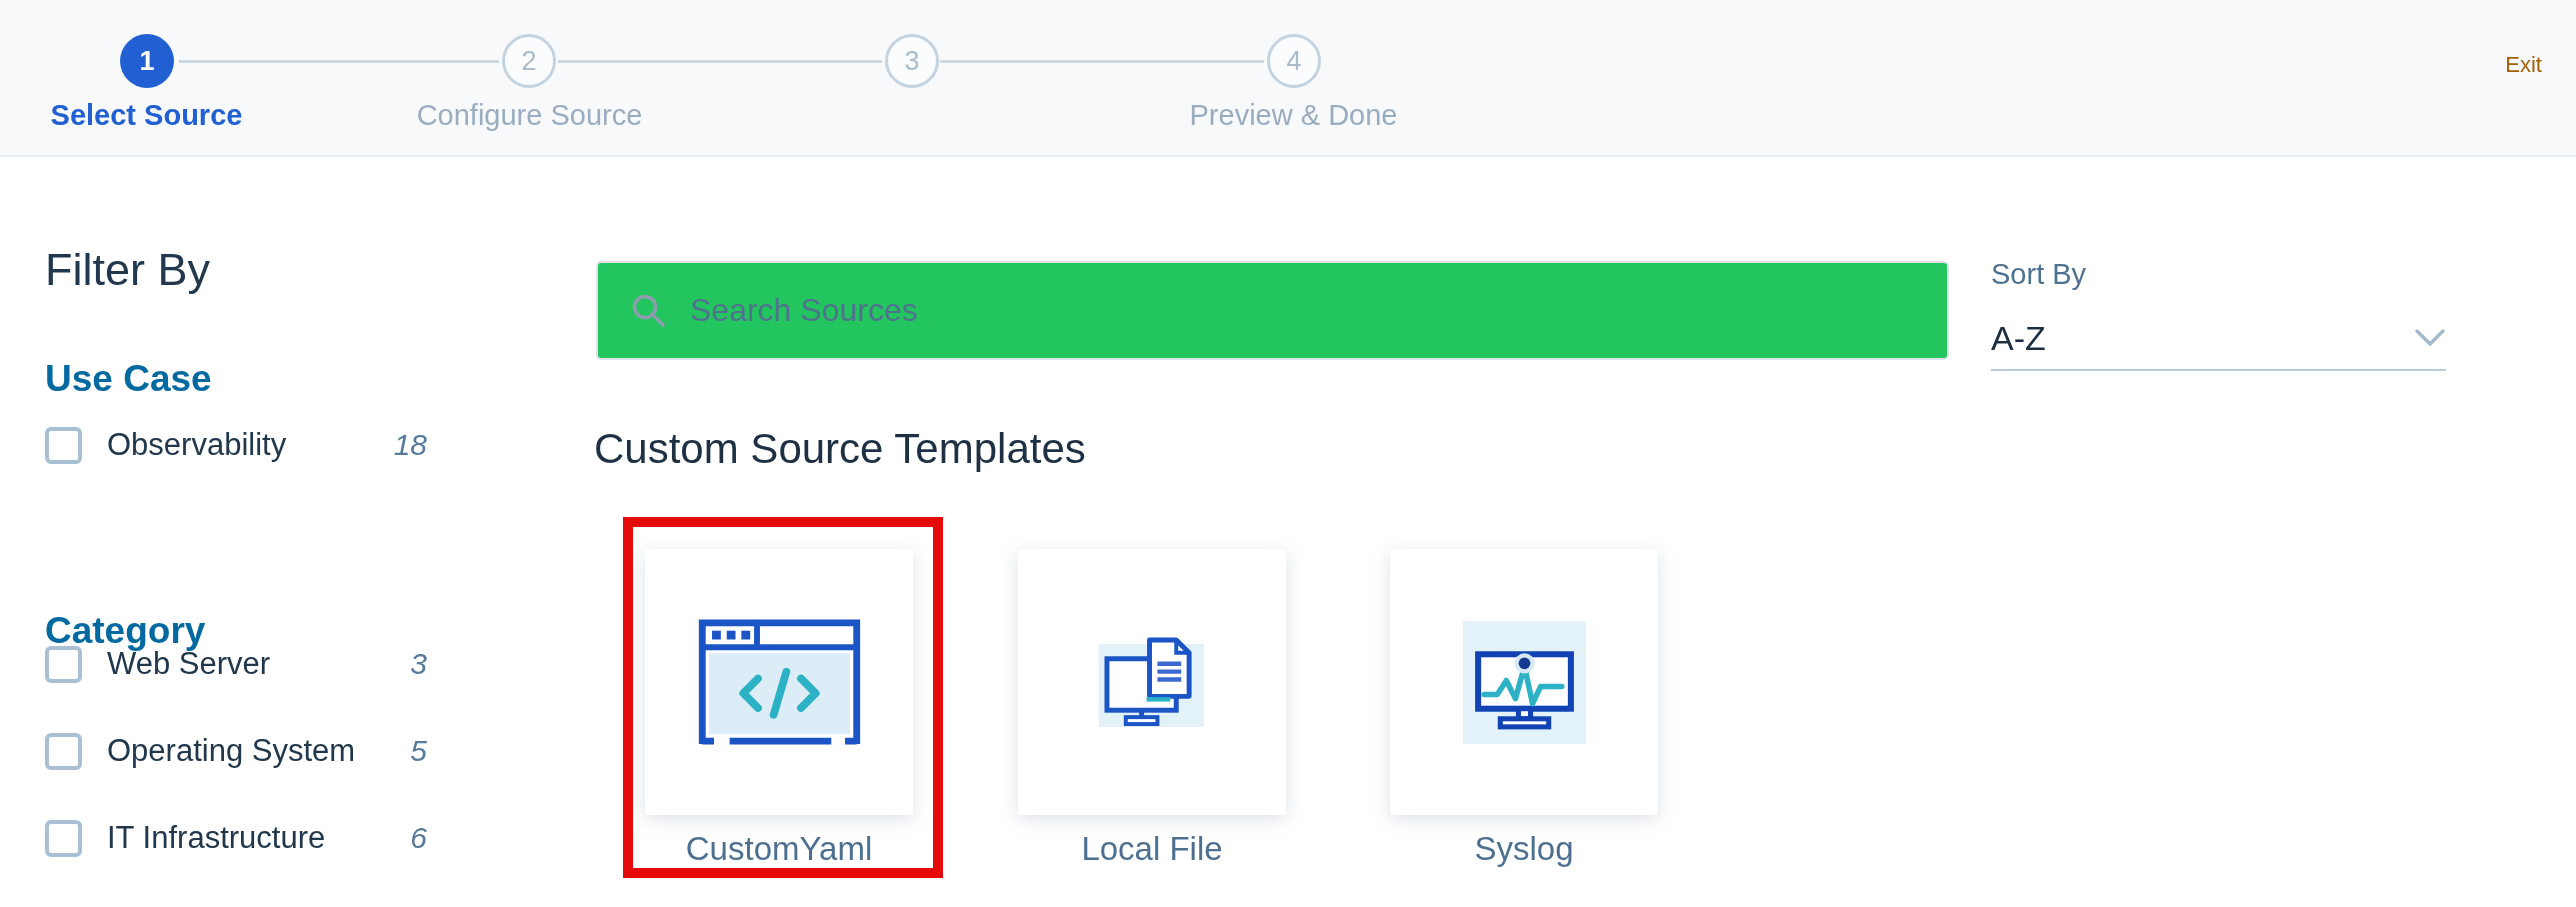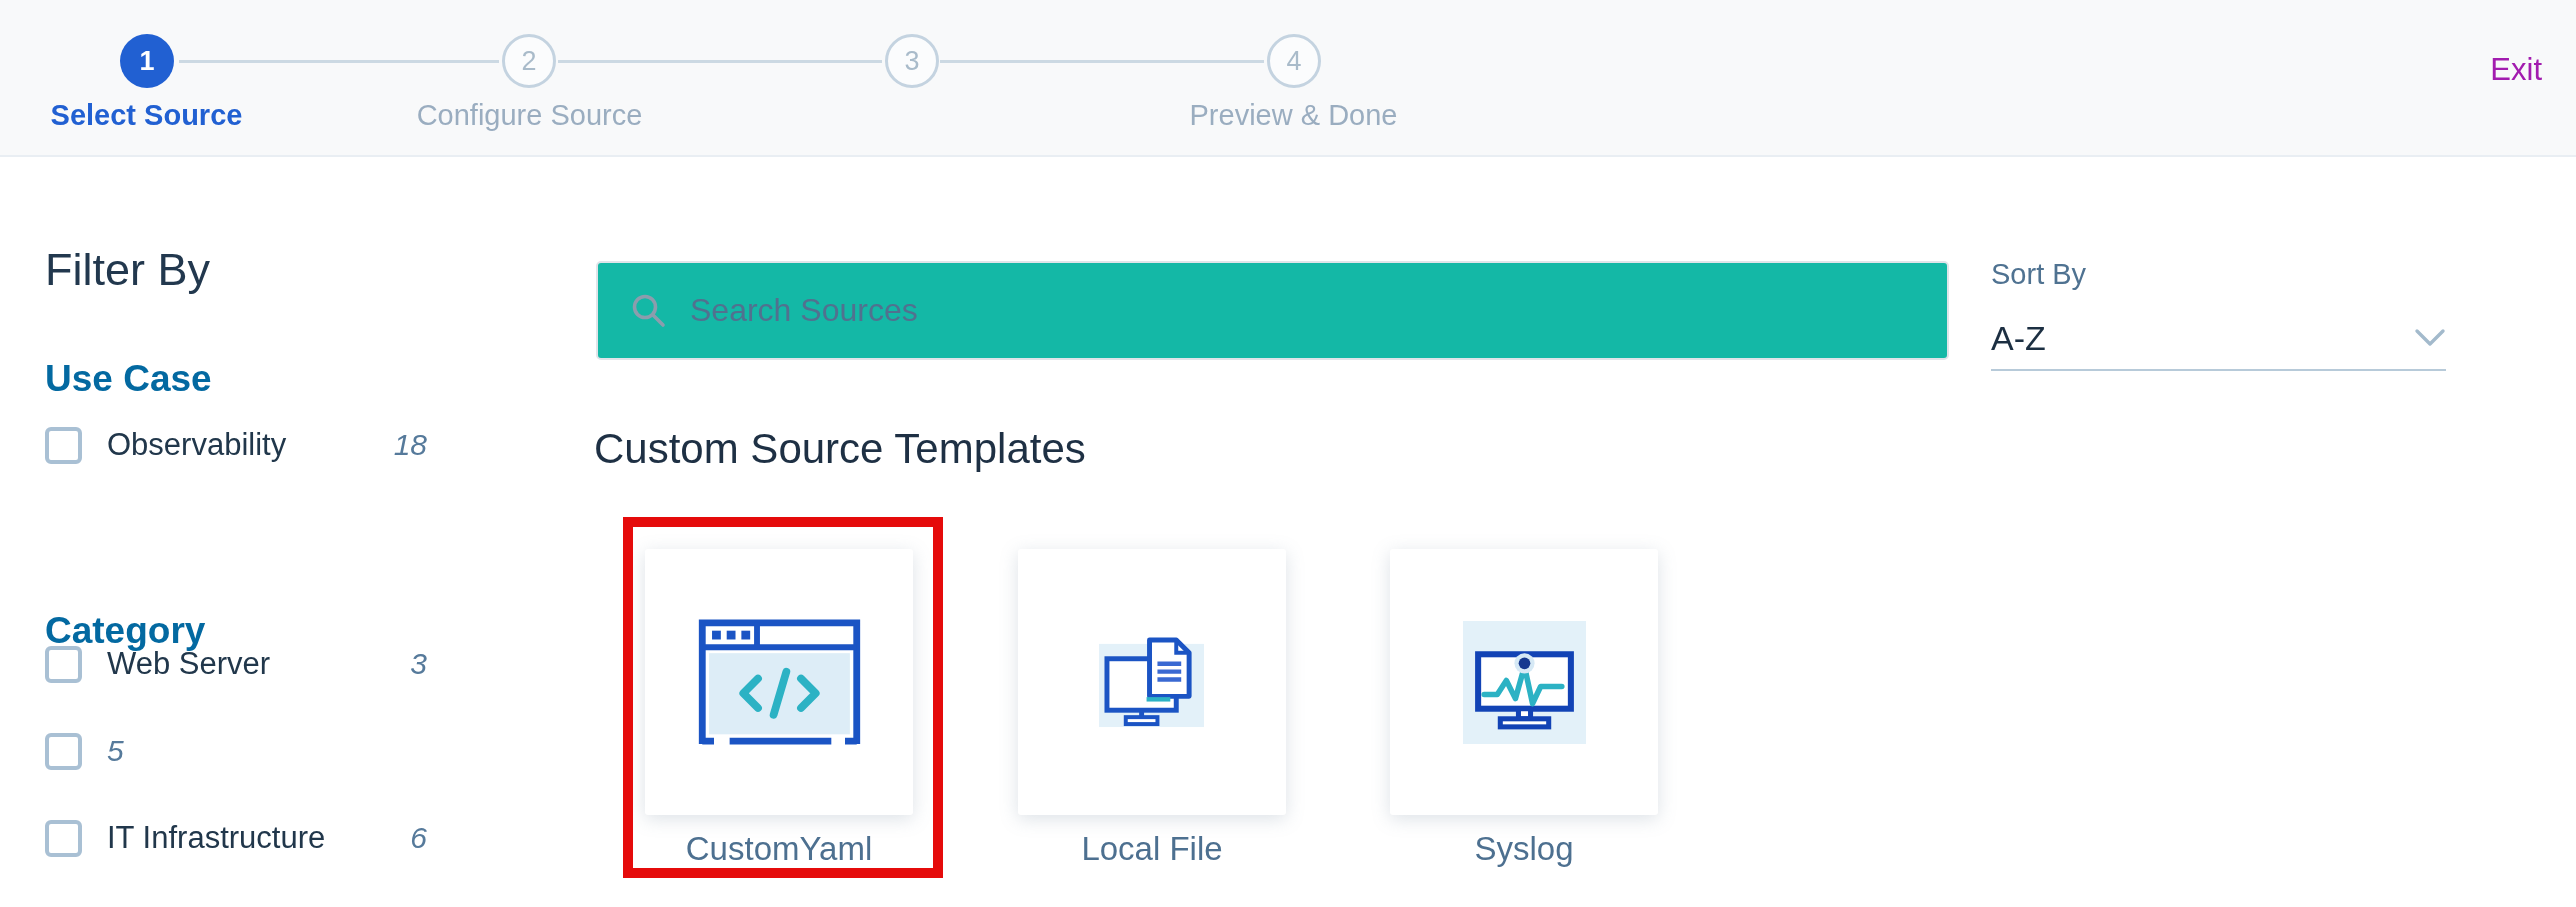--- a/index.html
+++ b/index.html
@@ -25,21 +25,21 @@
   }
   .step-circle.active { background:#2160d2; color:#ffffff; font-weight:700; }
   .step-circle.inactive { background:#fbfcfd; border:3px solid #c4d3e0; color:#a9bbca; }
   .step-label {
     position:absolute; top:99px; width:397px; text-align:center;
     font-size:29px; color:#9aadc0; cursor:pointer;
   }
   .step-label.active { color:#2160d2; font-weight:700; }
   .connector { position:absolute; top:60px; height:3px; background:#ccd9e3; }
   .exit-link {
-    position:absolute; top:52px; right:34px; font-size:31px; color:#a21caf; cursor:pointer;
+    position:absolute; top:52px; right:34px; font-size:22px; color:#a16207; cursor:pointer;
   }
 
   
   .filter-title {
     position:absolute; left:45px; top:244px;
     font-size:45px; font-weight:400; color:#22384e;
   }
   .group-heading {
     position:absolute; left:45px; font-size:37px; font-weight:700; color:#0369a1;
   }
@@ -50,21 +50,21 @@
   .checkbox {
     width:37px; height:37px; border:4px solid #a9c0d4; border-radius:6px;
     background:#ffffff; margin-right:25px; flex:0 0 auto;
   }
   .item-label { font-size:31px; color:#21374b; flex:1; }
   .item-count { font-size:30px; font-style:italic; color:#567a9b; }
 
   
   .search-box {
     position:absolute; left:596px; top:261px; width:1353px; height:99px;
-    background:#14b8a6; border:2px solid #e0e4e9; border-radius:5px;
+    background:#22c55e; border:2px solid #e0e4e9; border-radius:5px;
     display:flex; align-items:center; padding-left:32px;
   }
   .search-box svg { flex:0 0 auto; margin-right:22px; }
   .search-box input {
     border:none; outline:none; background:transparent;
     font-family:"Liberation Sans", sans-serif;
     font-size:32px; color:#2c4b66; width:1192px;
   }
   .search-box input::placeholder { color:#51718f; opacity:1; }
 
@@ -143,20 +143,21 @@
     <div class="group-heading" style="top:610px;">Category</div>
 
     <div class="filter-row" style="top:644px;">
       <span class="checkbox"></span>
       <span class="item-label">Web Server</span>
       <span class="item-count">3</span>
     </div>
 
     <div class="filter-row" style="top:731px;">
       <span class="checkbox"></span>
+      <span class="item-label">Operating System</span>
       <span class="item-count">5</span>
     </div>
 
     <div class="filter-row" style="top:818px;">
       <span class="checkbox"></span>
       <span class="item-label">IT Infrastructure</span>
       <span class="item-count">6</span>
     </div>
   </div>
 

